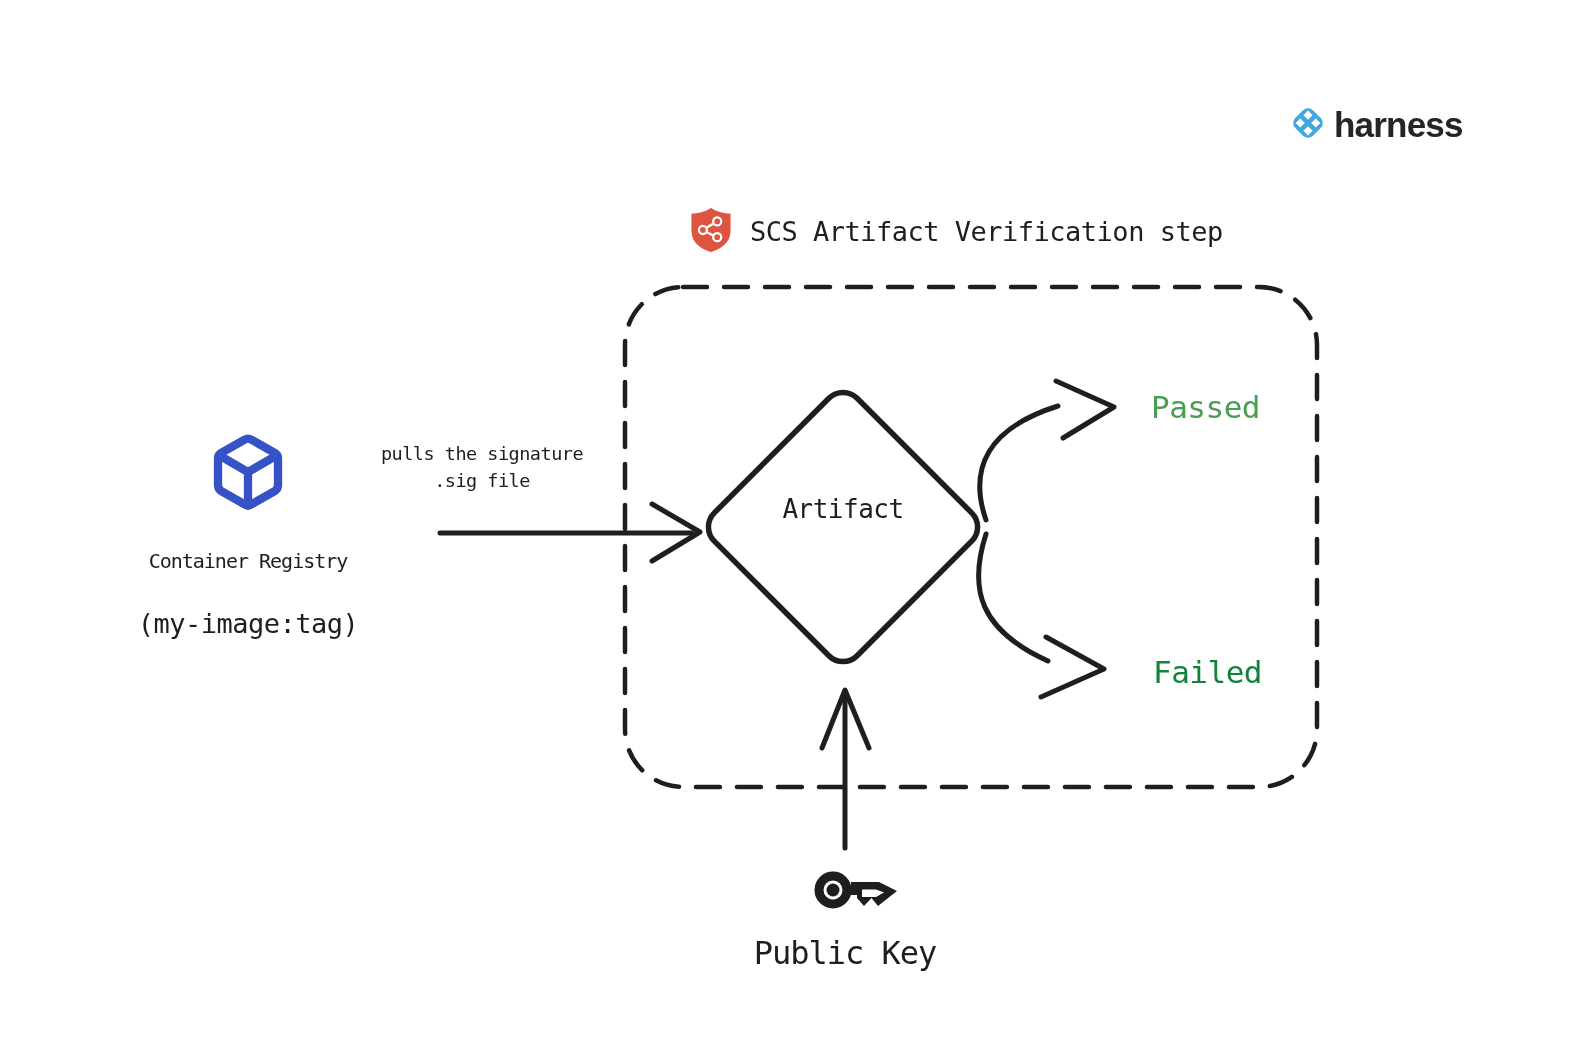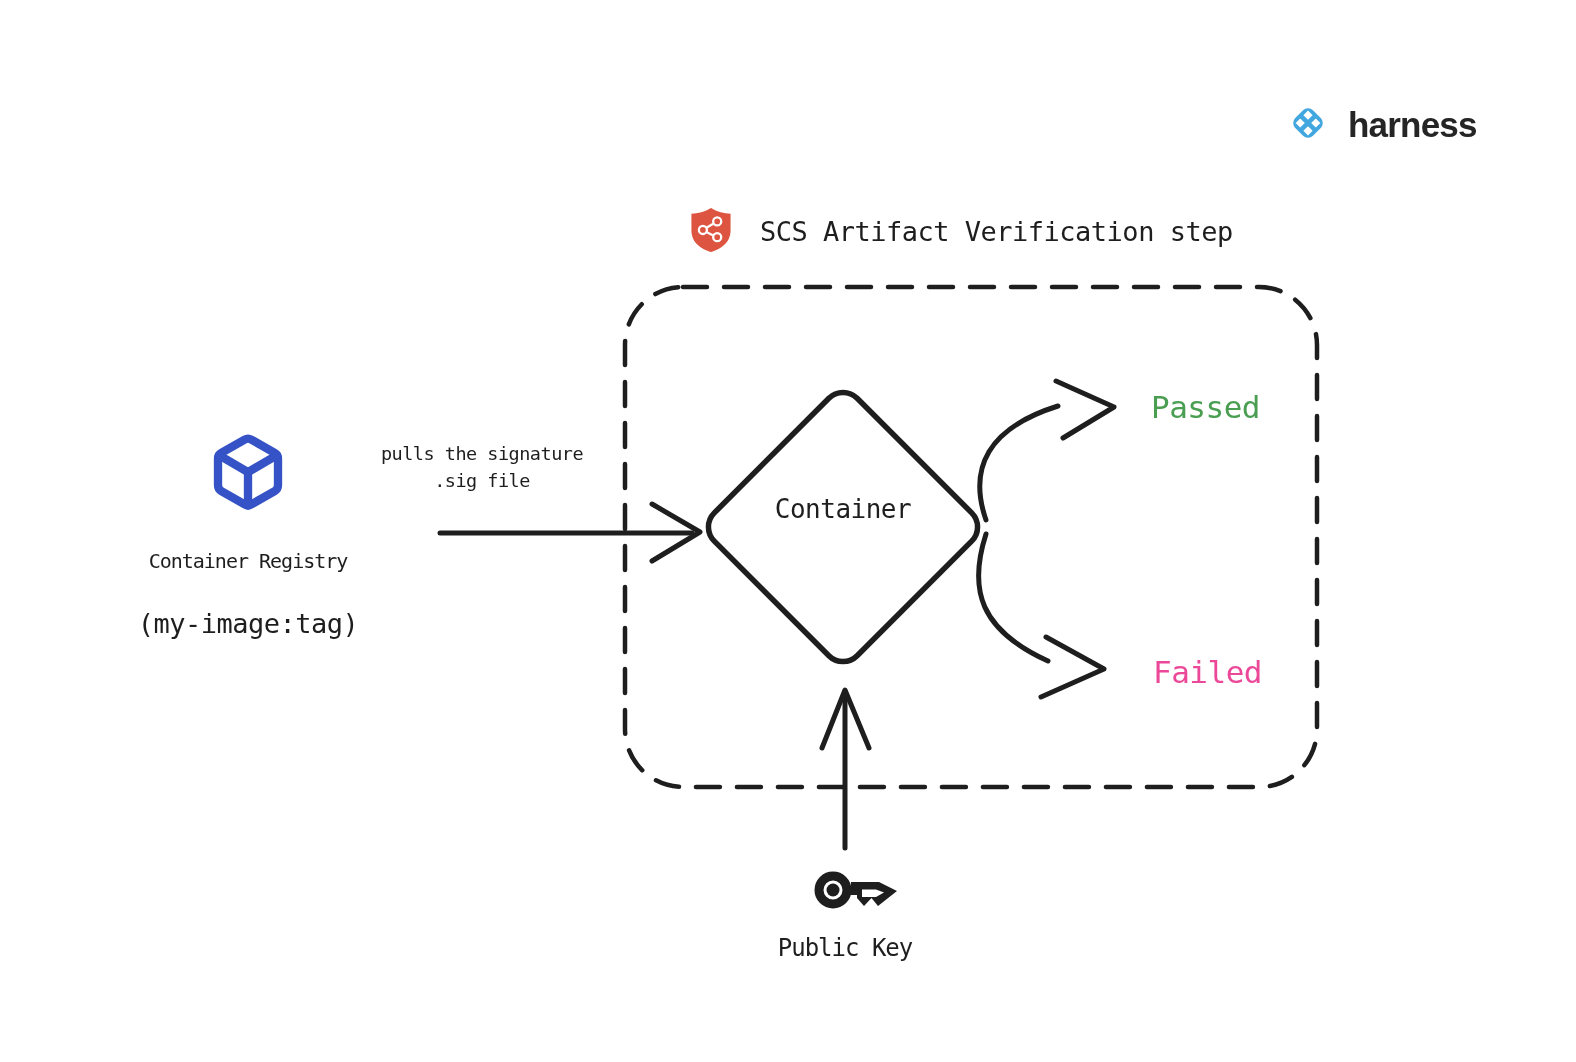--- a/index.html
+++ b/index.html
@@ -8,52 +8,52 @@
     font-family:"DejaVu Sans Mono", monospace;color:#1e1e1e;
   }
   .canvas{position:relative;width:1576px;height:1062px;background:#ffffff;}
   svg.layer{position:absolute;left:0;top:0;}
   .abs{position:absolute;}
   .label{white-space:nowrap;margin-top:8px;}
   .center{text-align:center;}
 
   
   .brand{
-    display:flex;align-items:center;gap:20px;
+    display:flex;align-items:center;gap:6px;
     left:1288px;top:103px;
   }
   .brand .wordmark{
     font-family:"Liberation Sans", sans-serif;font-weight:700;
     font-size:35px;letter-spacing:-0.8px;color:#252525;
   }
 
   
   .step-title{
-    left:690px;top:206px;display:flex;align-items:center;gap:28px;
+    left:690px;top:206px;display:flex;align-items:center;gap:18px;
   }
   .step-title .txt{font-size:27px;letter-spacing:-0.5px;}
 
   
   .registry-icon{left:208px;top:428px;}
   .registry-label{left:40px;top:541px;width:416px;font-size:20px;letter-spacing:-1px;}
   .registry-sub{left:40px;top:600px;width:416px;font-size:27px;letter-spacing:-0.5px;}
 
   
   .pull-label{left:352px;top:440px;width:260px;font-size:18.5px;line-height:27px;letter-spacing:-0.5px;}
 
   
   .decision-label{left:733px;top:491px;width:220px;font-size:26px;line-height:36px;letter-spacing:-0.5px;}
 
   
   .passed-label{left:1151px;top:381px;font-size:31px;color:#4a9e52;letter-spacing:-0.5px;}
-  .failed-label{left:1153px;top:646px;font-size:31px;color:#ec4899;letter-spacing:-0.5px;text-align:right;}
+  .failed-label{left:1153px;top:646px;font-size:31px;color:#15803d;letter-spacing:-0.5px;text-align:right;}
 
   
   .key-icon{left:810px;top:856px;}
-  .key-label{left:690px;top:926px;width:310px;font-size:24px;letter-spacing:-1px;}
+  .key-label{left:690px;top:926px;width:310px;font-size:32px;letter-spacing:-1px;}
 </style>
 </head>
 <body>
 
 <div class="canvas">
 
   <svg class="layer" width="1576" height="1062" viewBox="0 0 1576 1062">
 
     <rect x="625" y="287" width="692" height="500" rx="58" fill="none" stroke="#1e1e1e" stroke-width="4.5" stroke-dasharray="24 17" stroke-linecap="round"></rect>
 
@@ -118,21 +118,21 @@
   </div>
   <div class="abs label center registry-label">Container Registry</div>
   <div class="abs center pull-label">
     <div>pulls the signature</div>
     <div>.sig file</div>
   </div>
 
   <div class="abs label center registry-sub">(my-image:tag)</div>
 
   <div class="abs center decision-label">
-    <div>Container</div>
+    <div>Artifact</div>
   </div>
 
   <div class="abs label passed-label">Passed</div>
   <div class="abs label failed-label">Failed</div>
 
   <div class="abs key-icon">
     <svg width="92" height="62" viewBox="0 0 92 62">
       <circle cx="23" cy="34" r="14" fill="none" stroke="#1e1e1e" stroke-width="9"></circle>
       <circle cx="23" cy="34" r="6.5" fill="#1e1e1e"></circle>
       <path d="M41 26 H69 L87 35 L68 50 L61.5 42 L54 50 L47 42 V39 H41 Z" fill="#1e1e1e"></path>

